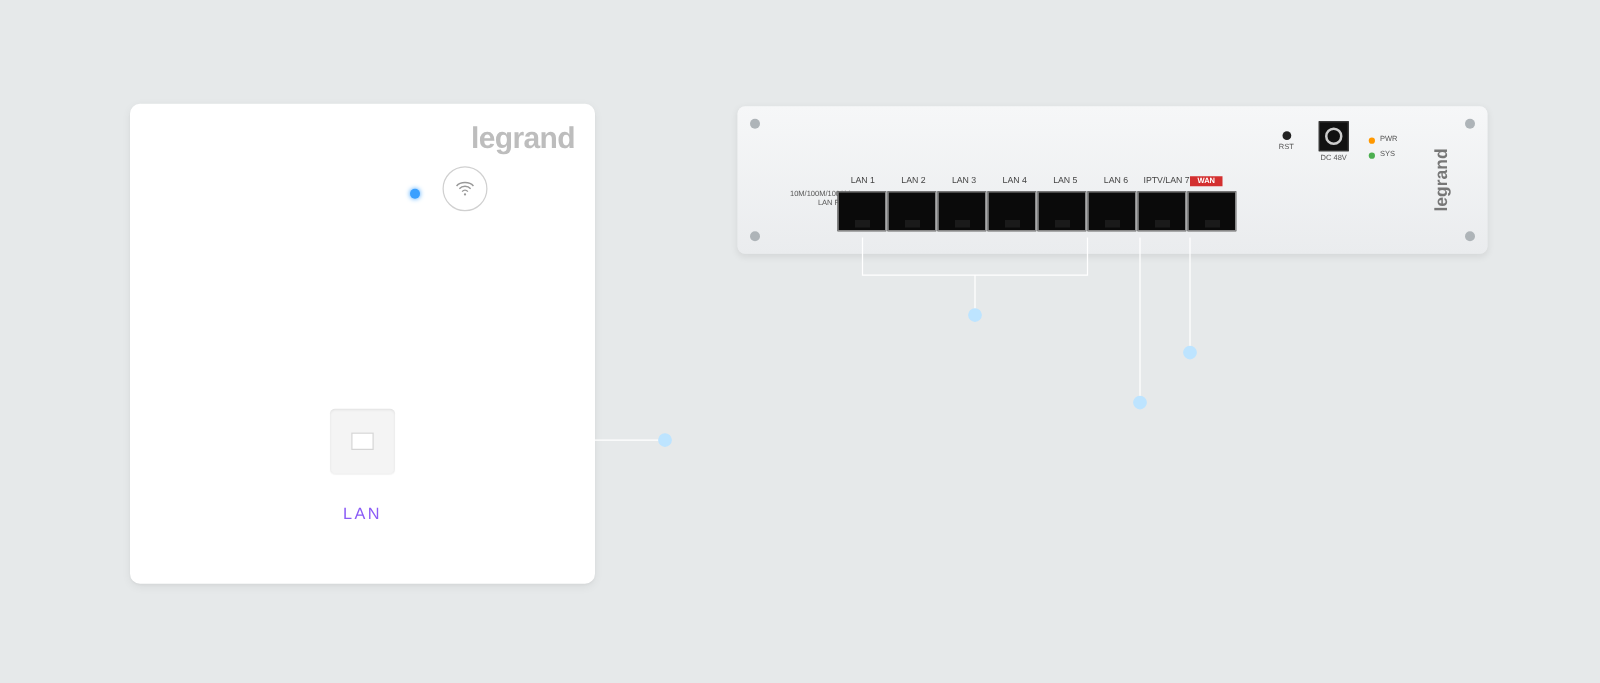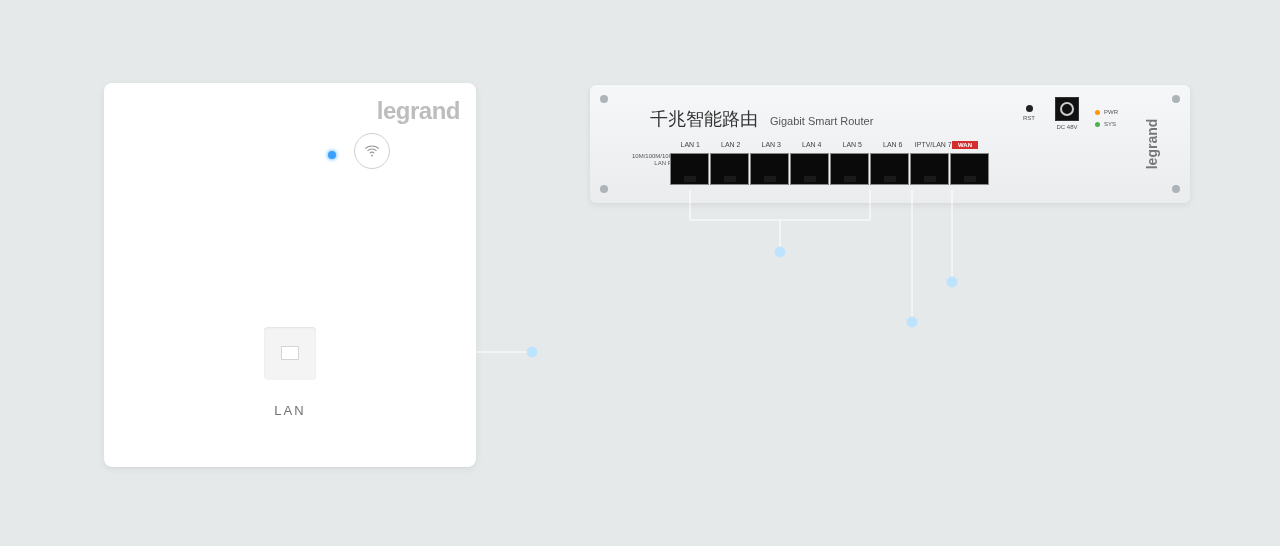--- a/index.html
+++ b/index.html
@@ -76,21 +76,21 @@
   border: 1px solid #d5d5d5;
   background: #fff;
 }
 .lan-text {
   position: absolute;
   top: 320px;
   left: 50%;
   transform: translateX(-50%);
   font-size: 13px;
   letter-spacing: 2px;
-  color: #737373;
+  color: #8b5cf6;
 }
 
 
 .router {
   position: absolute;
   left: 590px;
   top: 85px;
   width: 600px;
   height: 118px;
   background: linear-gradient(#f6f7f8, #eaecee);
@@ -266,24 +266,20 @@
   <div class="lan-port-box">
     <div class="lan-port-inner"></div>
   </div>
   <div class="lan-text">LAN</div>
 </div>
 
 <div class="router">
   <div class="screw-bl"></div>
   <div class="screw-br"></div>
 
-  <div class="router-title">
-    <span class="cn">千兆智能路由</span>
-    <span class="en">Gigabit Smart Router</span>
-  </div>
 
   <div class="router-brand">legrand</div>
 
   <div class="lan-poe-label" style="white-space:pre;">10M/100M/1000M
 LAN POE</div>
 
   <div class="port-labels">
     <span>LAN 1</span>
     <span>LAN 2</span>
     <span>LAN 3</span>

